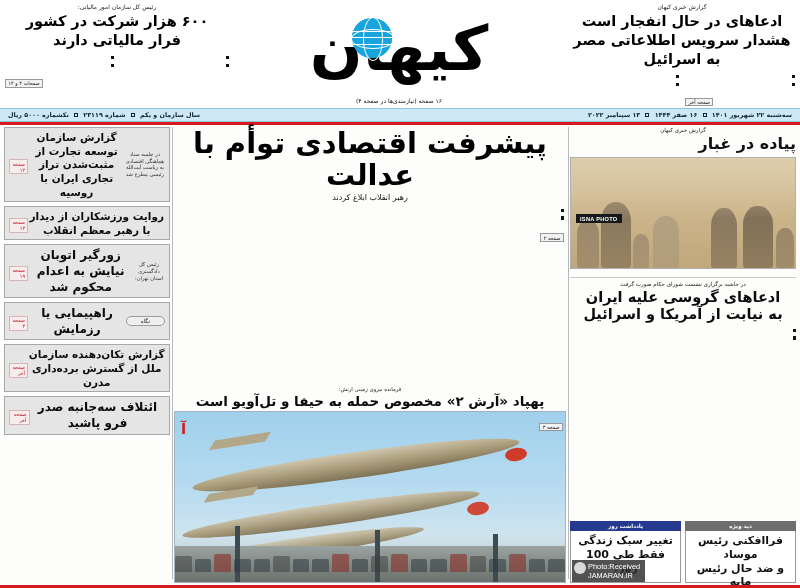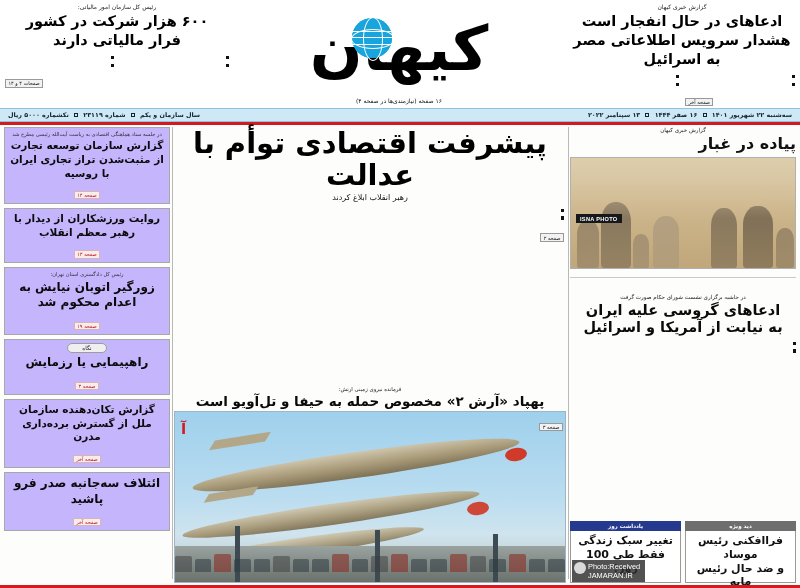--- a/index.html
+++ b/index.html
@@ -127,21 +127,21 @@
   #isna-badge {
     position:absolute; left:5px; top:56px;
     background:#16181a; color:#fff; font-size:5.6px; font-weight:bold;
     padding:1.6px 4px; letter-spacing:.3px;
     font-family:"Liberation Sans",sans-serif; direction:ltr;
   }
   #dust-body { margin-top:3px; display:flex; gap:5px; }
   #dust-body .dcol { flex:1; }
 
   
-  #nuke { margin-top:5px; border-top:.7px solid #c9c9c9; padding-top:16px; }
+  #nuke { margin-top:5px; border-top:.7px solid #c9c9c9; padding-top:3px; }
   #nuke-kicker { font-size:5.6px; text-align:center; color:#222; margin-bottom:1.5px; }
   #nuke-title { font-size:14.5px; font-weight:bold; text-align:center; color:#0b0b0b; line-height:1.22; letter-spacing:-.4px; }
   #nuke-body { margin-top:4px; }
   .nrow { display:flex; gap:2px; margin-bottom:3px; }
   .nrow .bsq { margin-top:1px; }
 
   
   #opinion { position:absolute; bottom:0; right:0; width:100%; display:flex; gap:4px; }
   .opbox { flex:1; position:relative; }
   .optab {
@@ -215,23 +215,23 @@
   #crowd i:nth-child(3n) { height:18px; background:#8a2f27; opacity:.6; }
   #crowd i:nth-child(5n) { height:16px; background:#3b3b3b; opacity:.5; }
   #drone-mark {
     position:absolute; left:6px; top:8px; color:#d6181f;
     font-size:15px; font-weight:bold; z-index:8;
   }
   #drone-ref { position:absolute; right:2px; top:2px; z-index:8; }
 
   
   .sb-card {
-    border:.8px solid #a8a8a8; background:#c4b5fd;
+    border:.8px solid #a8a8a8; background:#e5e5e5;
     padding:3px 4px 2px; margin-bottom:4px;
-    display:flex; flex-direction:column; align-items:center;
+    display:flex; flex-direction:row; align-items:center;
   }
   .sb-kicker { font-size:5.2px; color:#333; text-align:center; line-height:1.3; margin-bottom:1.5px; }
   .sb-title { font-size:10.5px; font-weight:bold; text-align:center; color:#0b0b0b; line-height:1.3; letter-spacing:-.3px; }
   .sb-title.lg { font-size:12px; }
   .sb-ref { margin-top:2px; }
   .sb-pill {
     border:.8px solid #9c9c9c; border-radius:9px; background:#efefef;
     font-size:5.6px; color:#222; padding:1px 14px; margin-bottom:2.5px;
   }
 

